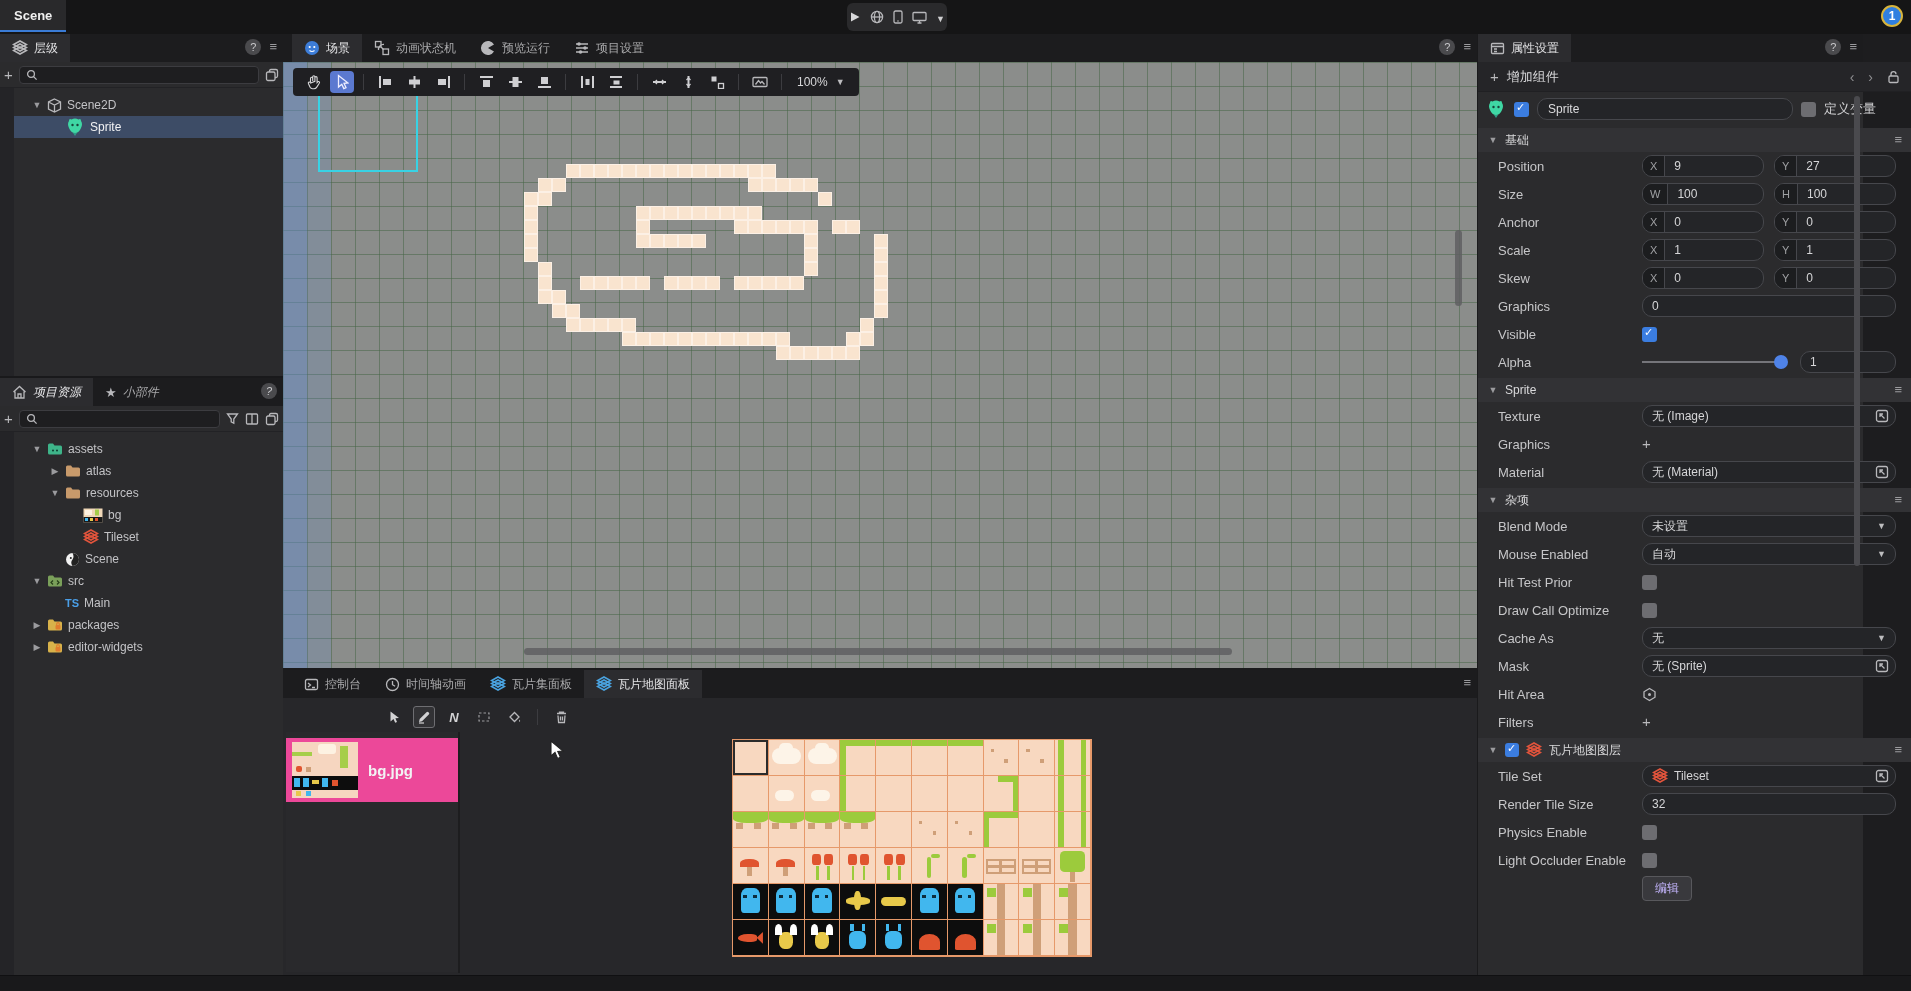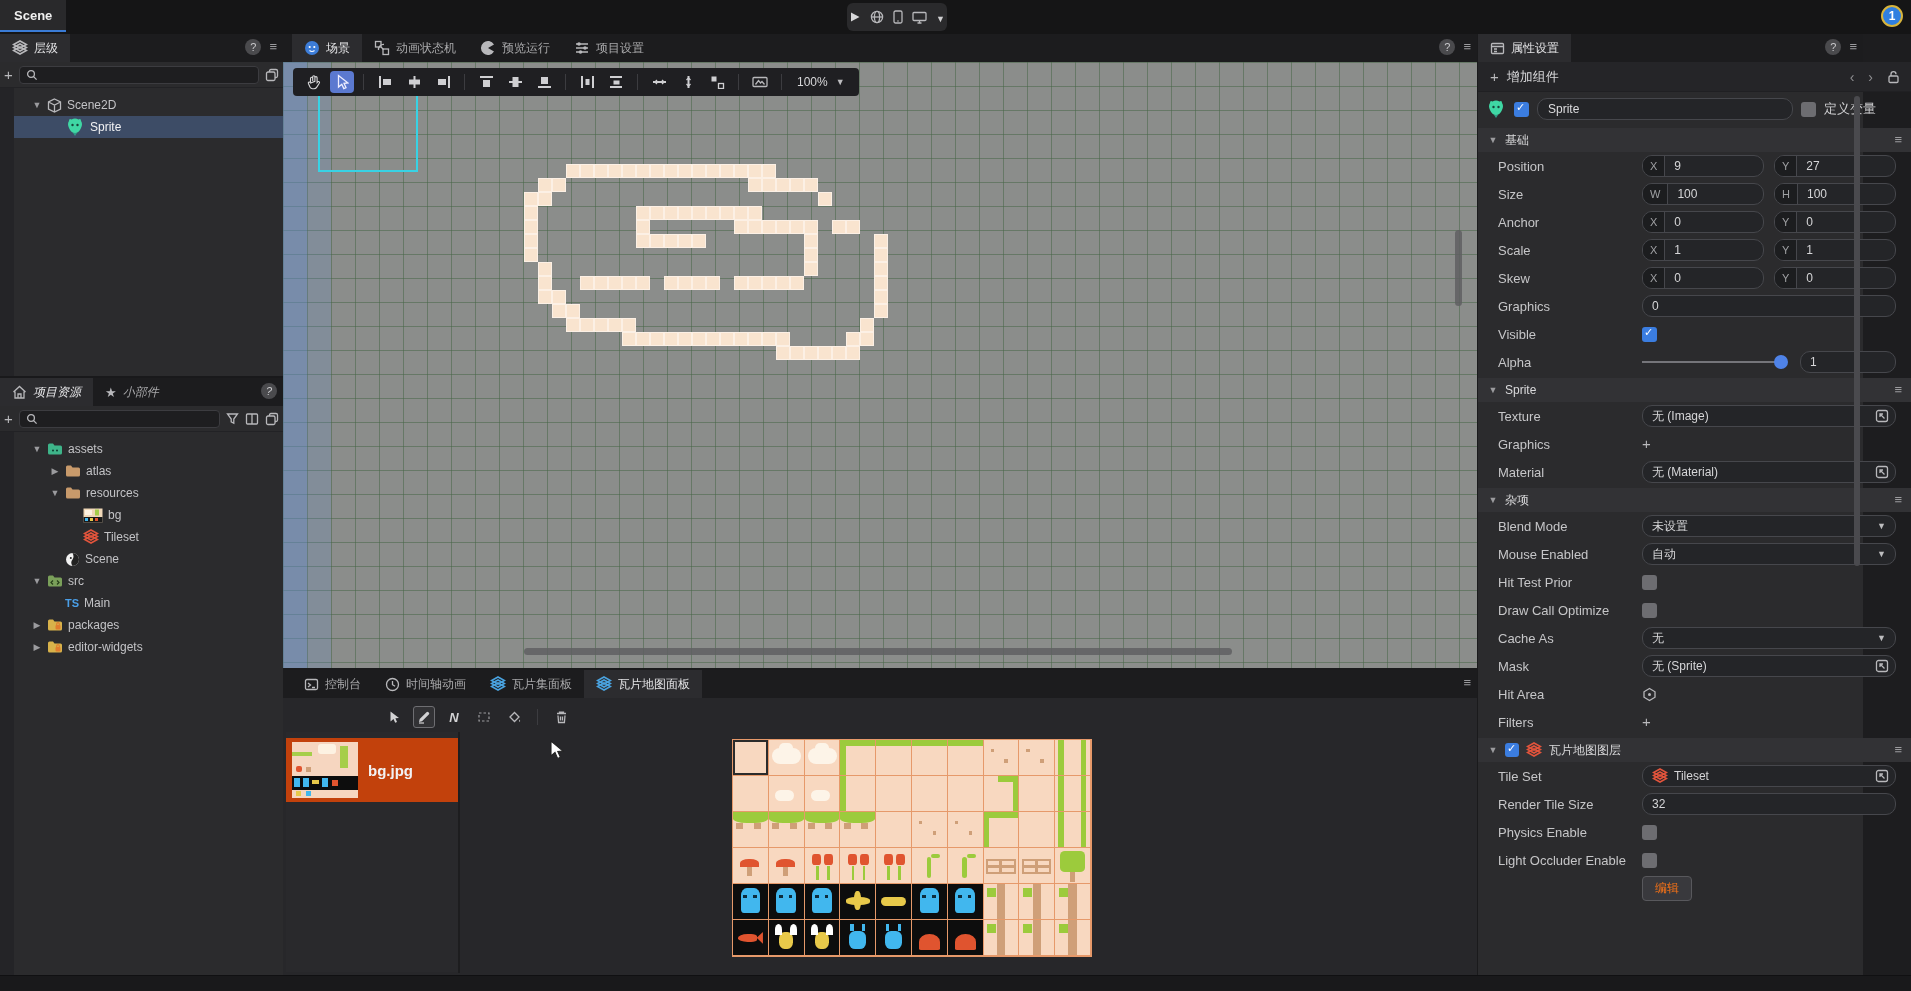--- a/index.html
+++ b/index.html
@@ -43,21 +43,21 @@
   .tsep{width:1px;height:16px;background:#3c3c40;margin:0 4px;}
   #zoombox{display:flex;align-items:center;gap:8px;padding:0 6px;color:#d8d8da;font-size:12px;}
   #hsb{left:241px;top:586px;width:708px;height:7px;background:#5f5f62;border-radius:4px;opacity:.85;}
   #vsb{left:1172px;top:168px;width:7px;height:76px;background:#5f5f62;border-radius:4px;opacity:.85;}
   
   #bottompanel{left:283px;top:668px;width:1194px;height:307px;background:#27272a;border-top:2px solid #1a1a1c;}
   #btoolbar{left:100px;top:34px;height:26px;display:flex;align-items:center;gap:8px;}
   .btool{width:22px;height:22px;border-radius:3px;display:flex;align-items:center;justify-content:center;color:#c9c9cc;}
   .btool.active{border:1px solid #6e6e72;background:#323235;}
   #filelist{left:3px;top:62px;width:172px;height:240px;background:#29292c;}
-  #fileitem{left:0;top:6px;width:172px;height:64px;background:#c2410c;display:flex;align-items:center;gap:10px;padding:0 6px;}
+  #fileitem{left:0;top:6px;width:172px;height:64px;background:#ec4899;display:flex;align-items:center;gap:10px;padding:0 6px;}
   #fname{color:#f2f2f4;font-weight:bold;font-size:15px;}
   #flist-div{left:175px;top:62px;width:2px;height:241px;background:#1d1d1f;}
   #thumb{width:66px;height:56px;position:relative;background:#f6d6c0;overflow:hidden;flex:none;}
   #tileset{left:449px;top:69px;width:360px;height:218px;background:#f8d8c0;display:grid;grid-template-columns:repeat(10,1fr);grid-template-rows:repeat(6,1fr);}
   .tcell{position:relative;border-right:1px solid #e6996a;border-bottom:1px solid #e6996a;}
   #tileset{border:1px solid #e6996a;}
   
   #inspector{left:1477px;top:34px;width:386px;height:941px;background:#2b2b2d;border-left:1px solid #1a1a1c;}
   #addcomp{left:0;top:28px;width:434px;height:30px;background:#252528;border-bottom:1px solid #202023;display:flex;align-items:center;gap:8px;padding:0 12px;color:#d9d9db;font-size:13px;}
   #noderow{left:0;top:58px;width:434px;height:34px;display:flex;align-items:center;gap:8px;padding:0 8px;}
@@ -72,21 +72,21 @@
   .irow .lbl{width:144px;color:#c6c6c8;font-size:13px;flex:none;}
   .ictl{flex:1;display:flex;align-items:center;gap:10px;padding-right:16px;min-width:0;}
   .fld{background:#242528;border:1px solid #46474c;border-radius:10px;height:22px;display:flex;align-items:center;overflow:hidden;flex:1;min-width:0;}
   .pfx{padding:0 7px;background:#1c1d1f;color:#9fa0a3;font-size:11px;align-self:stretch;display:flex;align-items:center;border-right:1px solid #46474c;flex:none;}
   .fval{padding:0 9px;color:#d6d6d8;font-size:12px;white-space:nowrap;flex:1;display:flex;align-items:center;gap:6px;}
   .fcaret{color:#bdbdbf;font-size:9px;margin-right:9px;}
   .pick{margin-right:6px;flex:none;}
   .sl-track{flex:1;height:2px;background:#75757a;position:relative;margin-right:4px;}
   .sl-dot{position:absolute;right:-2px;top:-6px;width:14px;height:14px;border-radius:50%;background:#4f83e8;}
   .sl-val{flex:none;width:96px;}
-  .ebtn{background:#39393d;border:1px solid #58585c;border-radius:4px;color:#f97316;font-size:12px;padding:3px 12px;}
+  .ebtn{background:#39393d;border:1px solid #58585c;border-radius:4px;color:#c4b5fd;font-size:12px;padding:3px 12px;}
   #insp-sb{right:3px;top:62px;width:6px;height:470px;background:#4a4a4e;border-radius:3px;}
   
   #statusbar{left:0;top:975px;width:1911px;height:16px;background:#19191b;border-top:1px solid #101012;}
   
   #hierpanel{left:0;top:34px;width:283px;height:342px;background:#2b2b2d;}
   #assetpanel{left:0;top:376px;width:283px;height:599px;background:#2b2b2d;border-top:2px solid #19191b;}
   .toolrow{display:flex;align-items:center;gap:6px;padding:0 4px;height:26px;}
   svg{display:block;}
   .star{color:#b9b9bc;font-size:13px;}
   #cursor{left:549px;top:740px;pointer-events:none;}

